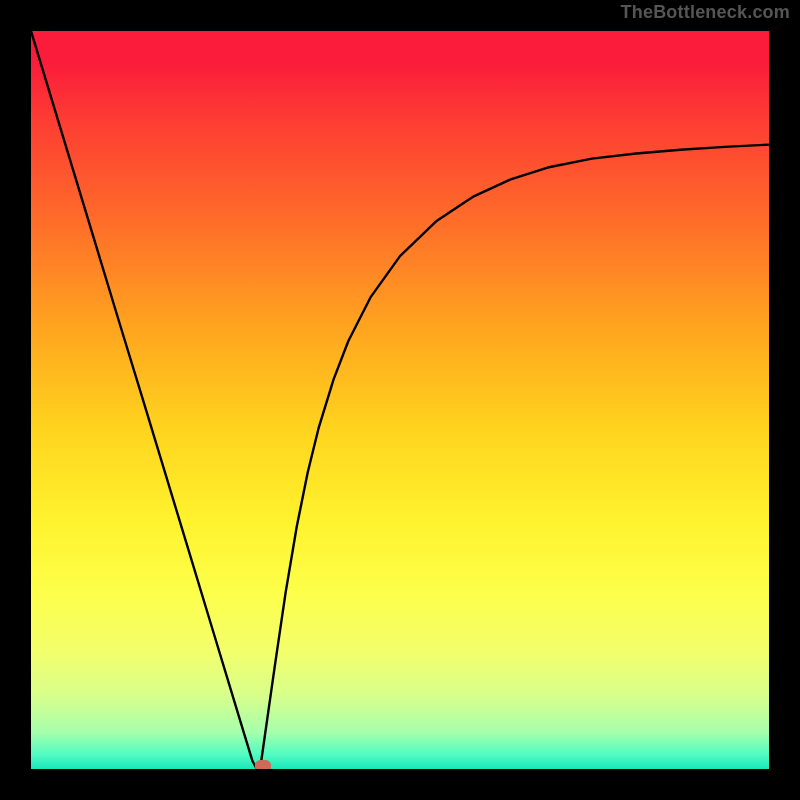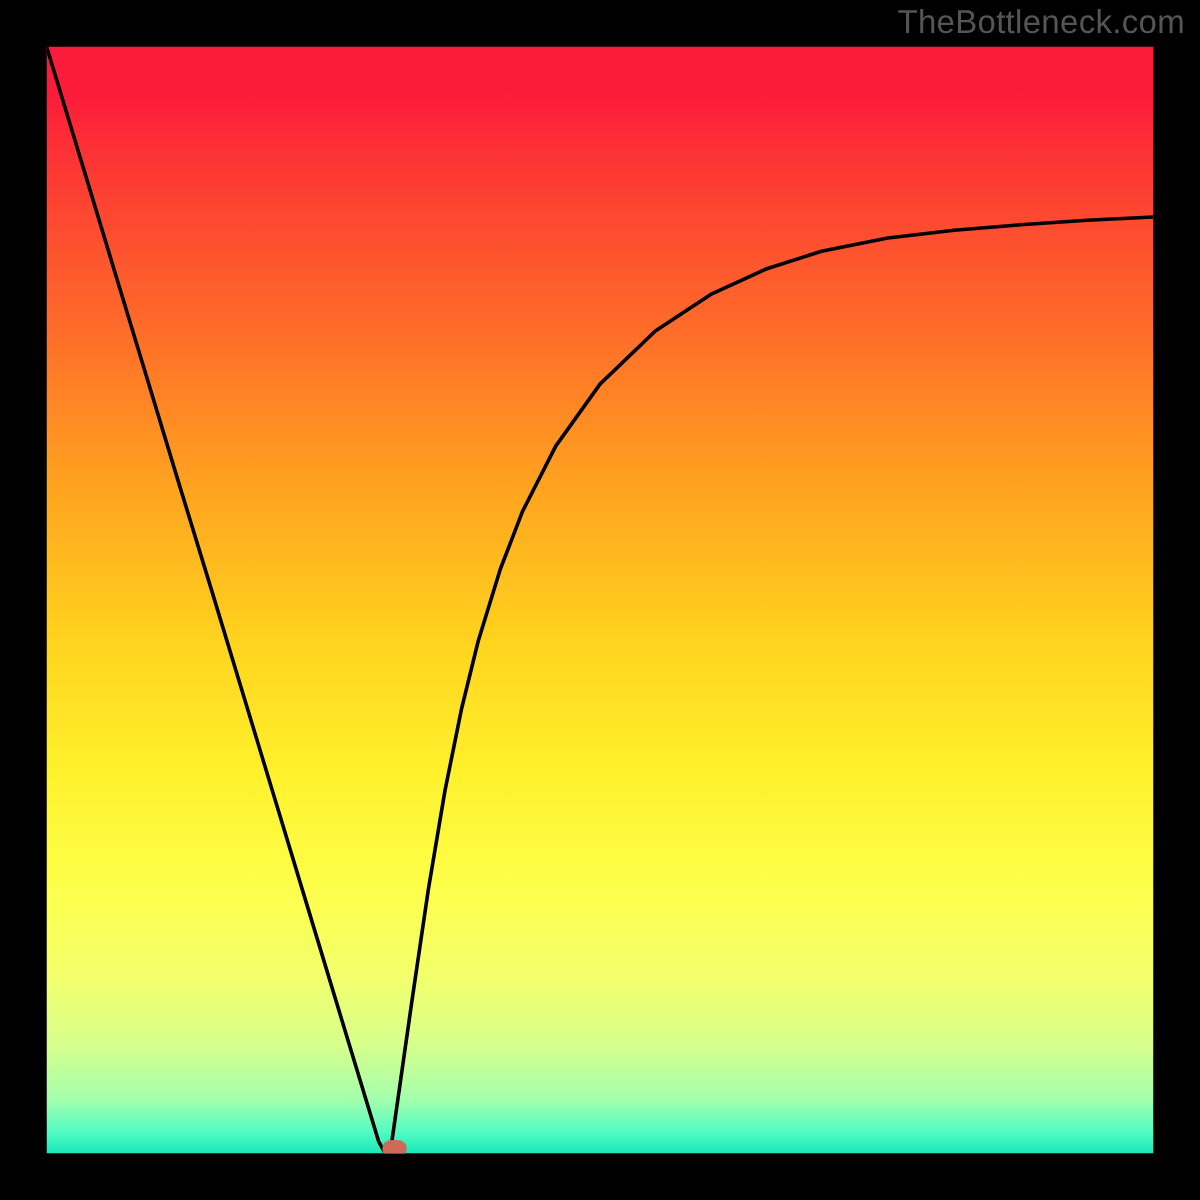--- a/index.html
+++ b/index.html
@@ -15,22 +15,22 @@
     position: relative;
     width: 800px;
     height: 800px;
     background: #000;
   }
   .watermark {
     position: absolute;
     top: 2px;
     right: 10px;
     color: #555;
-    font-size: 22px;
-    font-weight: 400;
+    font-size: 18px;
+    font-weight: 700;
     letter-spacing: 0.2px;
     user-select: none;
   }
   .plot-wrap {
     position: absolute;
     left: 31px;
     top: 31px;
     width: 738px;
     height: 738px;
     overflow: hidden;

